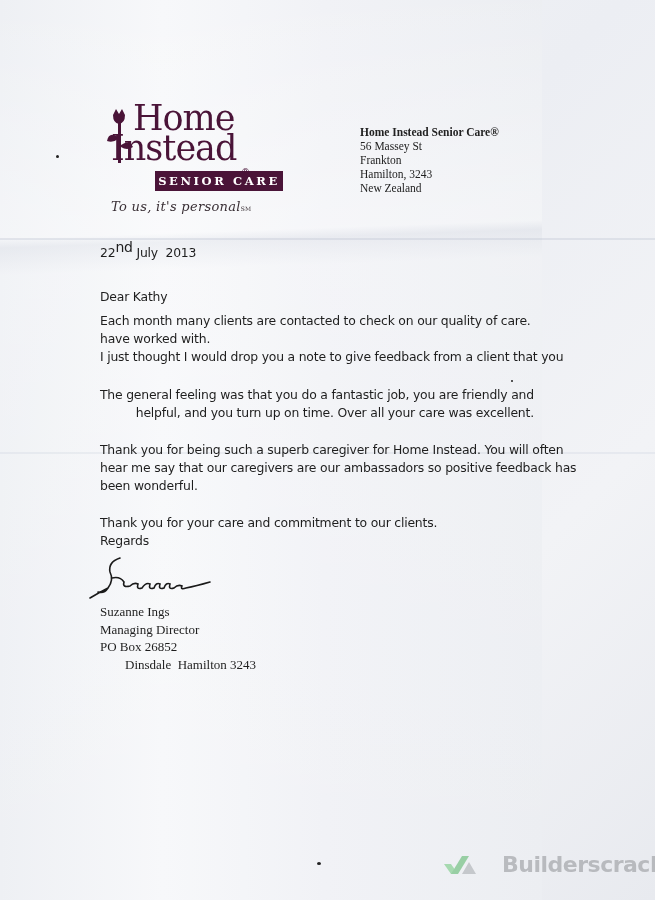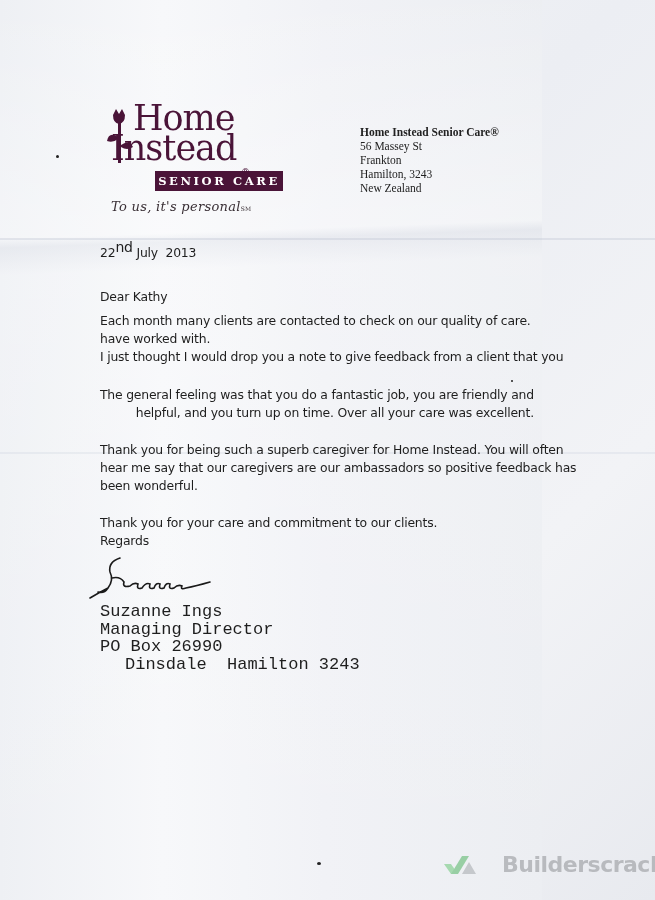--- a/index.html
+++ b/index.html
@@ -41,22 +41,22 @@
     }
     .address .name { font-weight: bold; }
     .body-text {
       position: absolute; left: 100px; font-family: "DejaVu Sans", sans-serif;
       font-size: 12.4px; line-height: 18px; color: #1e1e1e; white-space: nowrap;
       letter-spacing: -0.2px;
     }
     sup { font-size: 14px; text-align: right; }
     .signature { position: absolute; left: 86px; top: 548px; }
     .sig-block {
-      position: absolute; left: 100px; top: 603px; font-family: Liberation Mono, monospace;
-      font-size: 17px; line-height: 17.5px; color: #1e1e1e; white-space: nowrap;
+      position: absolute; left: 100px; top: 603px; font-family: Liberation Serif, serif;
+      font-size: 13px; line-height: 17.5px; color: #1e1e1e; white-space: nowrap;
     }
     .watermark {
       position: absolute; left: 442px; top: 852px; display: flex; align-items: center; gap: 24px;
       opacity: 0.75;
     }
     .wm-text { font-family: "DejaVu Sans", sans-serif; font-weight: bold; font-size: 22px; color: #a8aaae; letter-spacing: -0.5px; }
     .speck { position: absolute; background: #222; border-radius: 50%; }
   </style>
 </head>
 <body>
@@ -117,21 +117,21 @@
     <div>Regards</div>
   </div>
 
   <svg class="signature" width="140" height="56" viewBox="0 0 140 56">
     <path d="M4 50 Q14 44 22 40 M34 10 Q22 14 24 24 Q28 32 22 40 Q18 46 12 44 M26 30 Q34 28 38 34 Q36 40 44 38 Q48 34 52 36 Q50 42 56 40 Q60 34 64 36 Q62 42 68 40 Q70 34 74 36 Q72 42 78 40 Q80 34 84 36 Q82 42 88 40 Q92 36 96 38 Q94 42 100 40 Q110 38 124 34" fill="none" stroke="#1a1a1a" stroke-width="1.6" stroke-linecap="round"></path>
   </svg>
 
   <div class="sig-block">
     <div>Suzanne Ings</div>
     <div>Managing Director</div>
-    <div>PO Box 26990</div>
+    <div>PO Box 26852</div>
     <div style="white-space:pre;margin-left:25px;">Dinsdale  Hamilton 3243</div>
   </div>
 
   <div class="speck" style="left:56px; top:155px; width:3px; height:3px;"></div>
   <div class="speck" style="left:317px; top:862px; width:4px; height:3px;"></div>
   <div class="speck" style="left:511px; top:380px; width:2px; height:2px;"></div>
 
   <div class="watermark">
     <svg width="36" height="22" viewBox="0 0 36 22">
       <path d="M2 10 L9 20 L16 20 L9 10 Z" fill="#8fd29a"></path>

